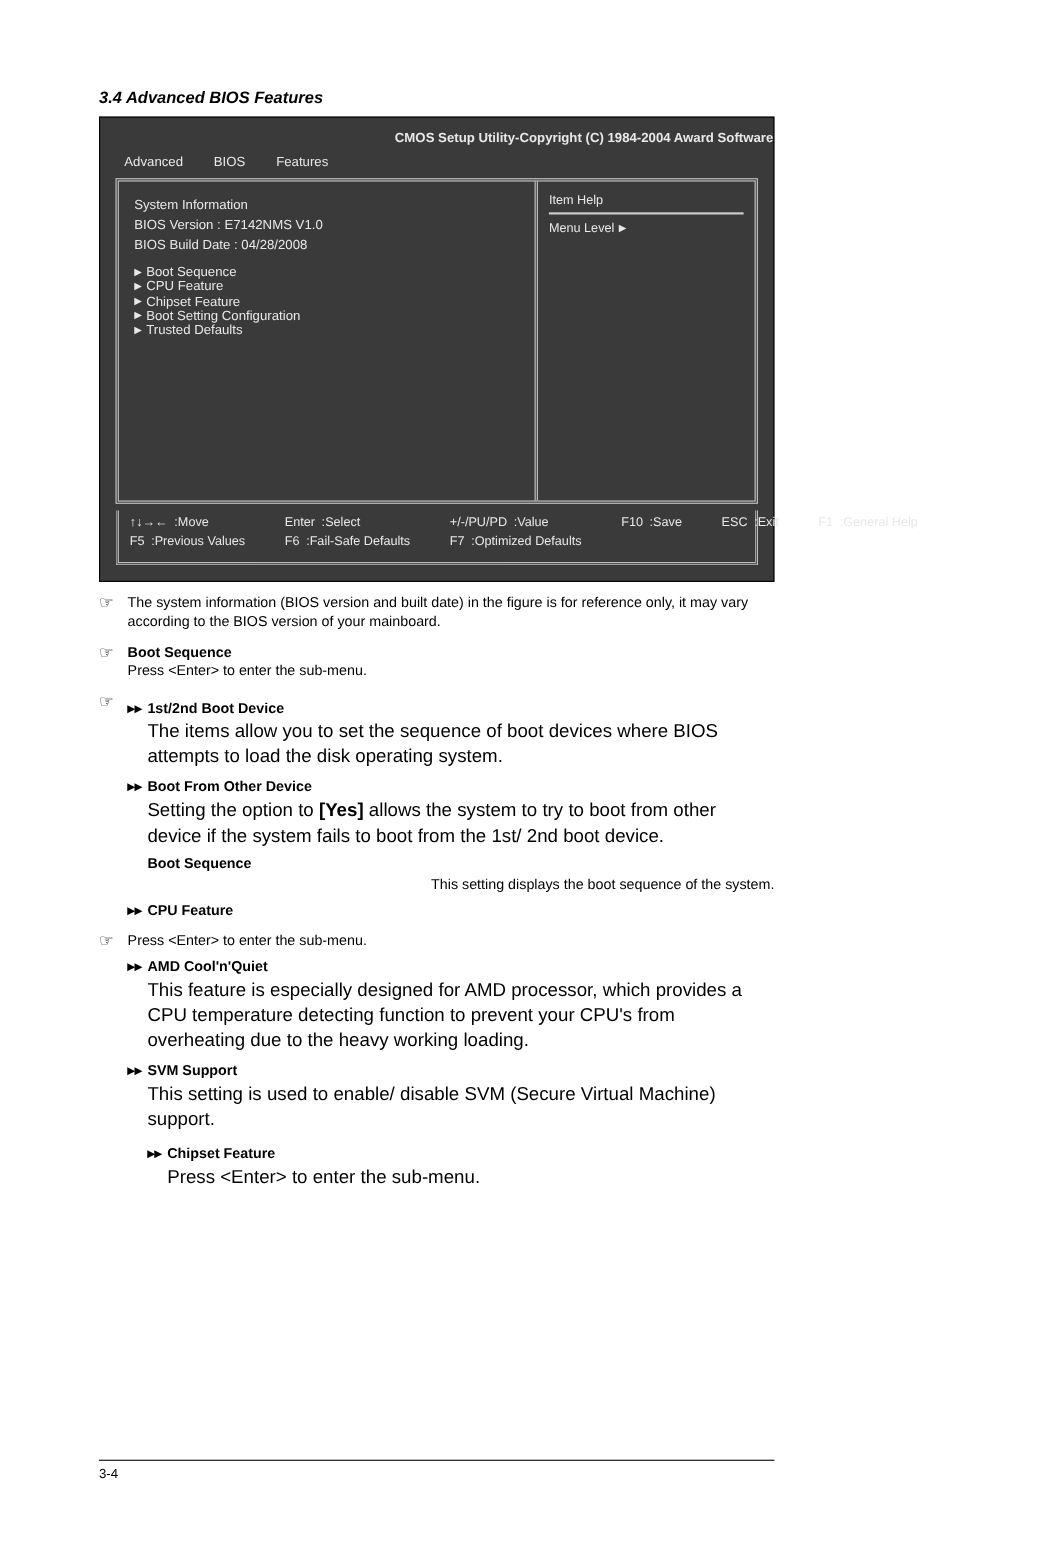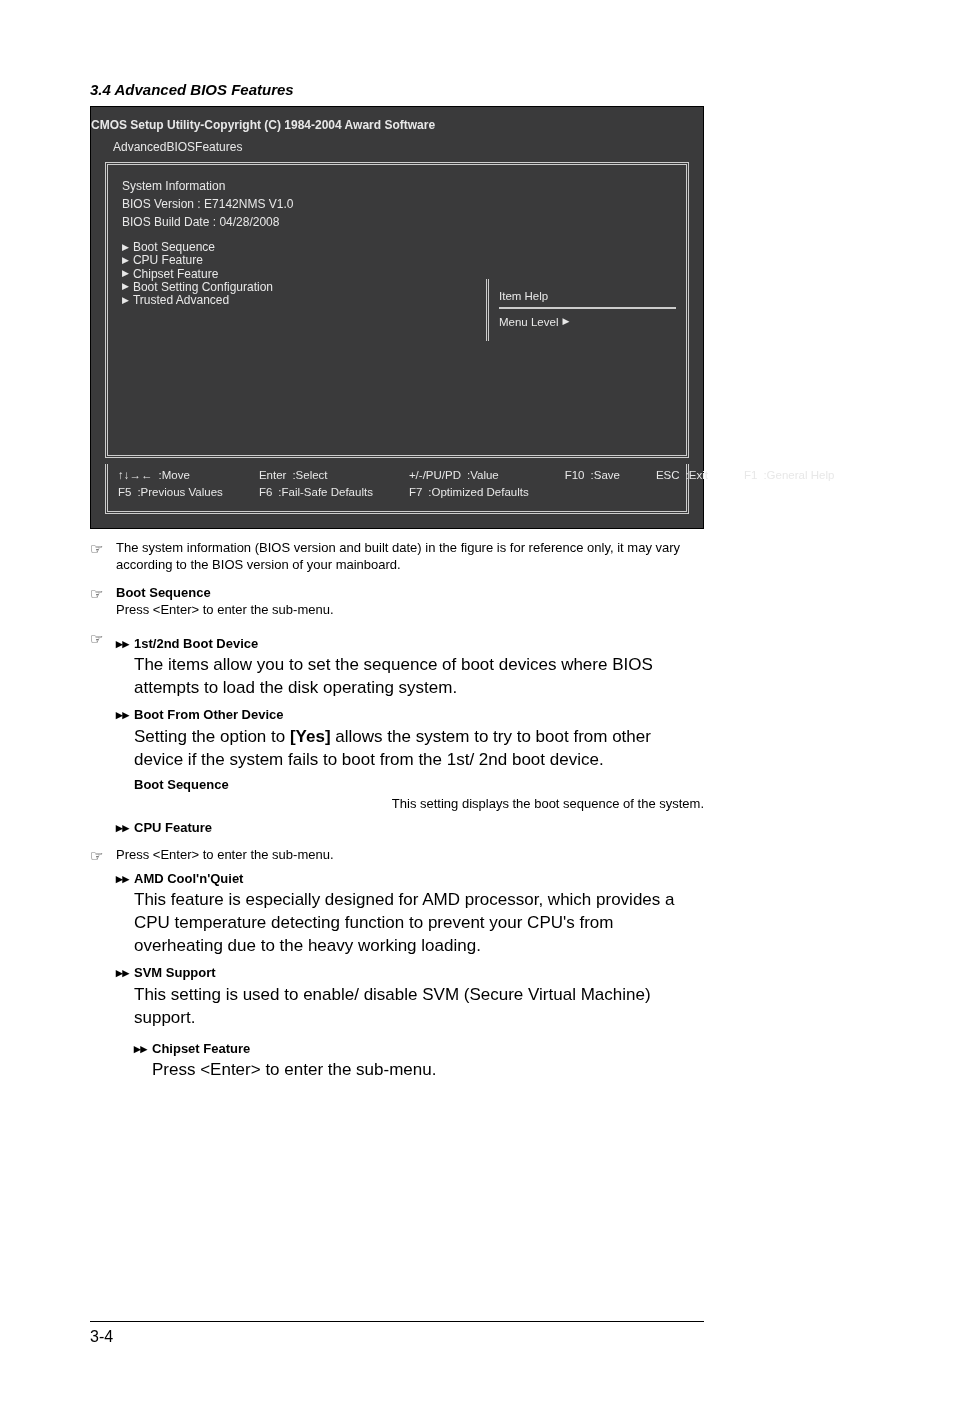--- a/index.html
+++ b/index.html
@@ -25,33 +25,33 @@
   .bios-screen {
     background: #3a3a3b;
     color: #e8e8e8;
     border: 1px solid #000;
     width: 100%;
     font-family: Arial, Helvetica, sans-serif;
     font-size: 12px;
     margin-top: 6px;
   }
   .bios-title {
-    text-align: left;
+    text-align: right;
     padding: 10px 0 4px 0;
     font-weight: bold;
   }
   .bios-tabs {
     display: flex;
+    gap: 28px;
     padding: 2px 22px 6px 22px;
   }
   .bios-body {
     display: flex;
     margin: 0 14px 6px 14px;
     border: 3px double #ccc;
-    align-items: center;
   }
   .bios-left {
     flex: 1;
     padding: 10px 14px 10px 14px;
     min-height: 290px;
     position: relative;
   }
   .bios-right {
     width: 200px;
     border-left: 3px double #ccc;
@@ -130,21 +130,21 @@
 
   .page-footer {
     position: absolute;
     bottom: 70px;
     left: 90px;
     right: 90px;
     border-top: 1px solid #000;
     padding-top: 4px;
     display: flex;
     justify-content: space-between;
-    font-size: 16px;
+    font-size: 12px;
   }
 </style>
 </head>
 <body>
 
 <div class="page">
 
   <div class="section-title">3.4 Advanced BIOS Features</div>
 
   <div class="bios-screen">
@@ -173,21 +173,21 @@
           <div class="bios-item">
               <span class="tri">▶</span>
               <span>Chipset Feature</span>
             </div>
           <div class="bios-item">
               <span class="tri">▶</span>
               <span>Boot Setting Configuration</span>
             </div>
           <div class="bios-item">
               <span class="tri">▶</span>
-              <span>Trusted Advanced</span>
+              <span>Trusted Defaults</span>
             </div>
         </div>
       </div>
       <div class="bios-right">
         <div class="bios-field-title">Item Help</div>
         <div class="bios-hint">
           <span>Menu Level</span>
           <span class="tri">▶</span>
         </div>
       </div>

